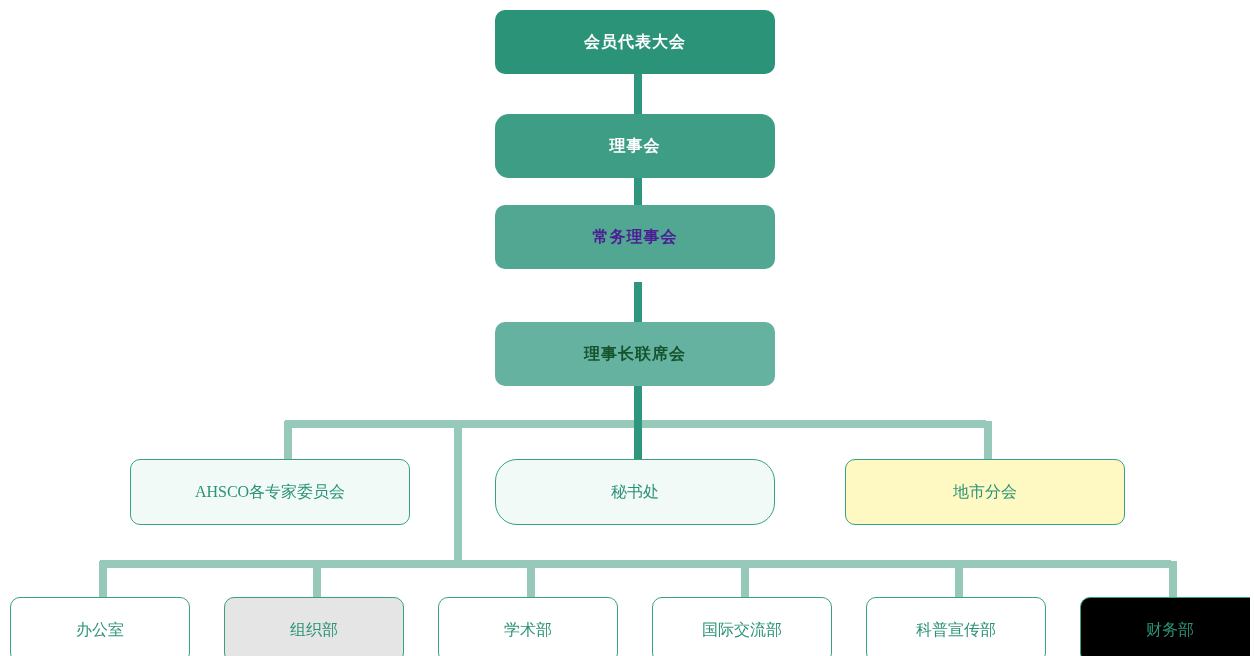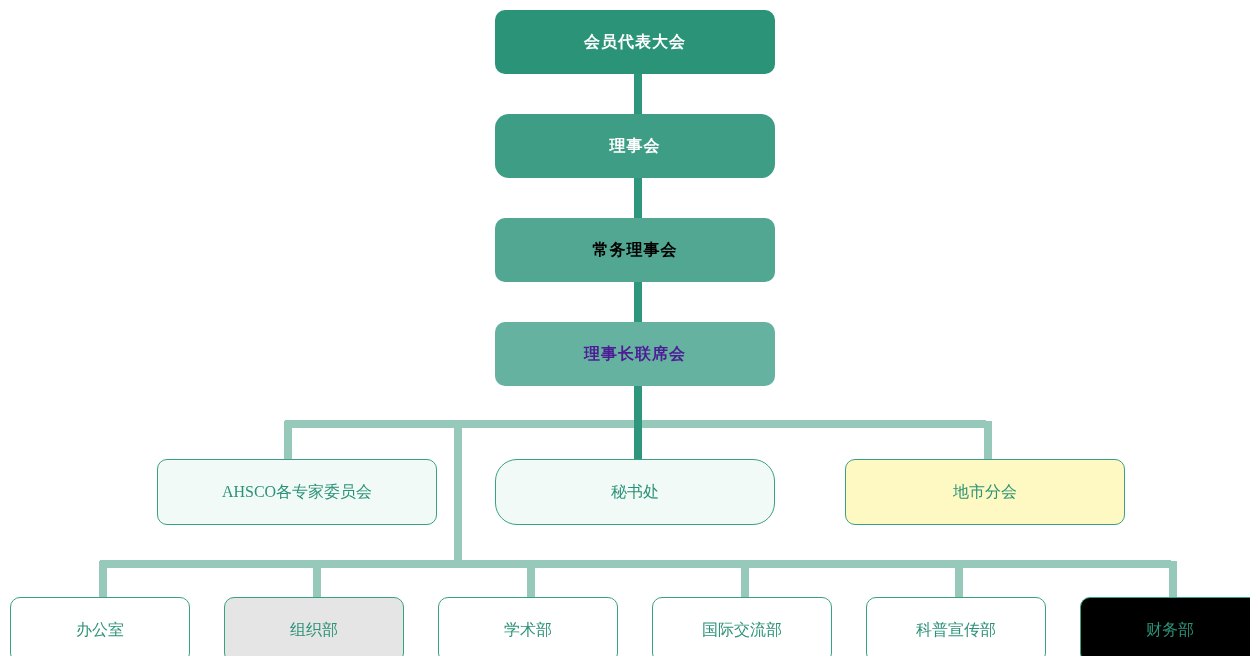--- a/index.html
+++ b/index.html
@@ -37,24 +37,24 @@
   <div class="line v" style="left: 947px; top: 553px; height: 36px; background: rgb(150, 201, 185);"></div>
   <div class="line v" style="left: 1161px; top: 553px; height: 36px; background: rgb(150, 201, 185);"></div>
 
   <div class="line v" style="left: 626px; top: 66px; height: 40px; background: rgb(46, 150, 124);"></div>
   <div class="line v" style="left: 626px; top: 170px; height: 40px; background: rgb(46, 150, 124);"></div>
   <div class="line v" style="left: 626px; top: 274px; height: 40px; background: rgb(46, 150, 124);"></div>
   <div class="line v" style="left: 626px; top: 378px; height: 73px; background: rgb(46, 150, 124);"></div>
 
   <div class="node lvl" style="top: 2px; background: rgb(42, 147, 120); color: rgb(255, 255, 255);">会员代表大会</div>
   <div class="node lvl" style="top: 106px; background: rgb(61, 157, 133); color: rgb(255, 255, 255); border-radius: 14px;">理事会</div>
-  <div class="node lvl" style="top: 210px; background: rgb(82, 167, 147); color: #000000;">常务理事会</div>
-  <div class="node lvl" style="top: 314px; background: rgb(102, 178, 160); color: #4c1d95;">理事长联席会</div>
+  <div class="node lvl" style="top: 197px; background: rgb(82, 167, 147); color: #4c1d95;">常务理事会</div>
+  <div class="node lvl" style="top: 314px; background: rgb(102, 178, 160); color: #14532d;">理事长联席会</div>
 
-  <div class="node mid serif" style="left: 149px; background: rgb(241, 250, 247); color: rgb(43, 146, 119); border-color: rgb(56, 161, 132);">AHSCO各专家委员会</div>
+  <div class="node mid serif" style="left: 122px; background: rgb(241, 250, 247); color: rgb(43, 146, 119); border-color: rgb(56, 161, 132);">AHSCO各专家委员会</div>
   <div class="node mid" style="left: 487px; background: rgb(241, 250, 247); color: rgb(43, 146, 119); border-color: rgb(56, 161, 132); border-radius: 22px;">秘书处</div>
   <div class="node mid" style="left: 837px; background: #fef9c3; color: rgb(43, 146, 119); border-color: rgb(56, 161, 132);">地市分会</div>
 
   <div class="node dept" style="left: 2px; background: rgb(255, 255, 255); color: rgb(43, 146, 119); border-color: rgb(56, 161, 132);">办公室</div>
   <div class="node dept" style="left: 216px; background: #e5e5e5; color: rgb(43, 146, 119); border-color: rgb(56, 161, 132);">组织部</div>
   <div class="node dept" style="left: 430px; background: rgb(255, 255, 255); color: rgb(43, 146, 119); border-color: rgb(56, 161, 132);">学术部</div>
   <div class="node dept" style="left: 644px; background: rgb(255, 255, 255); color: rgb(43, 146, 119); border-color: rgb(56, 161, 132);">国际交流部</div>
   <div class="node dept" style="left: 858px; background: rgb(255, 255, 255); color: rgb(43, 146, 119); border-color: rgb(56, 161, 132);">科普宣传部</div>
   <div class="node dept" style="left: 1072px; background: #000000; color: rgb(43, 146, 119); border-color: rgb(56, 161, 132);">财务部</div>
 

